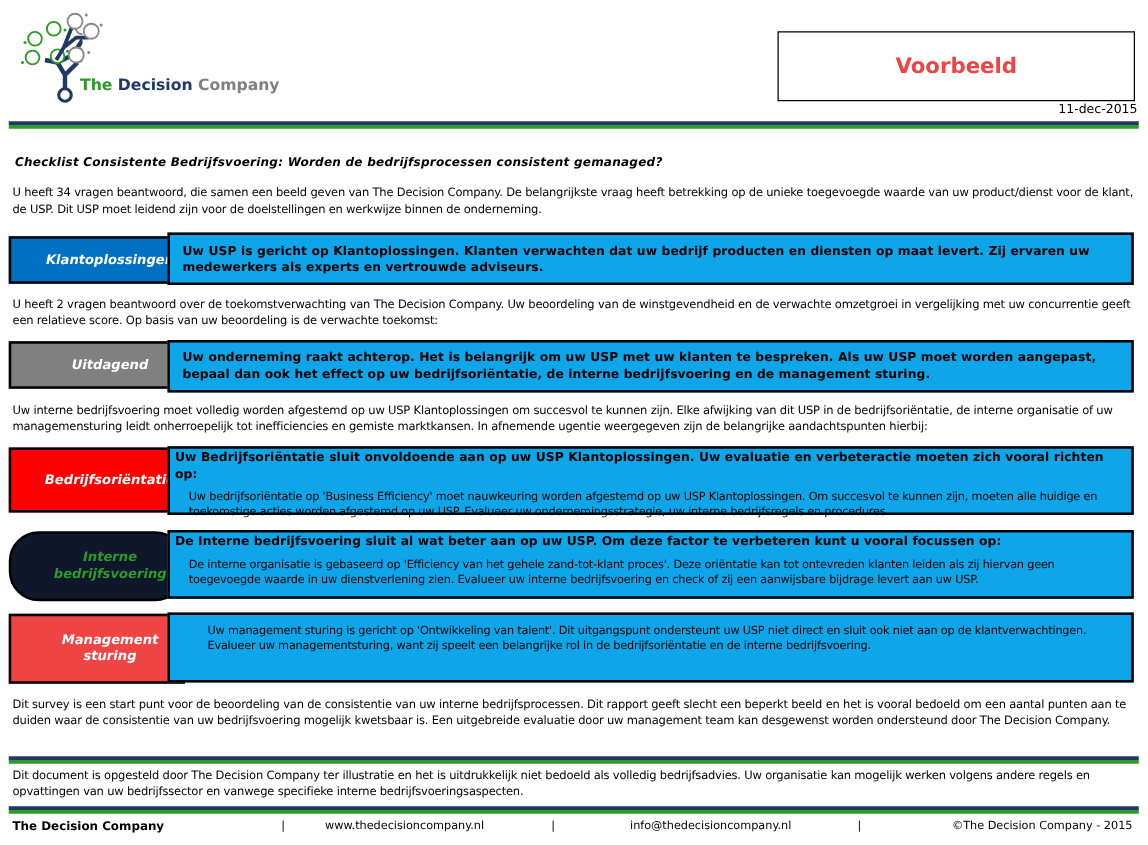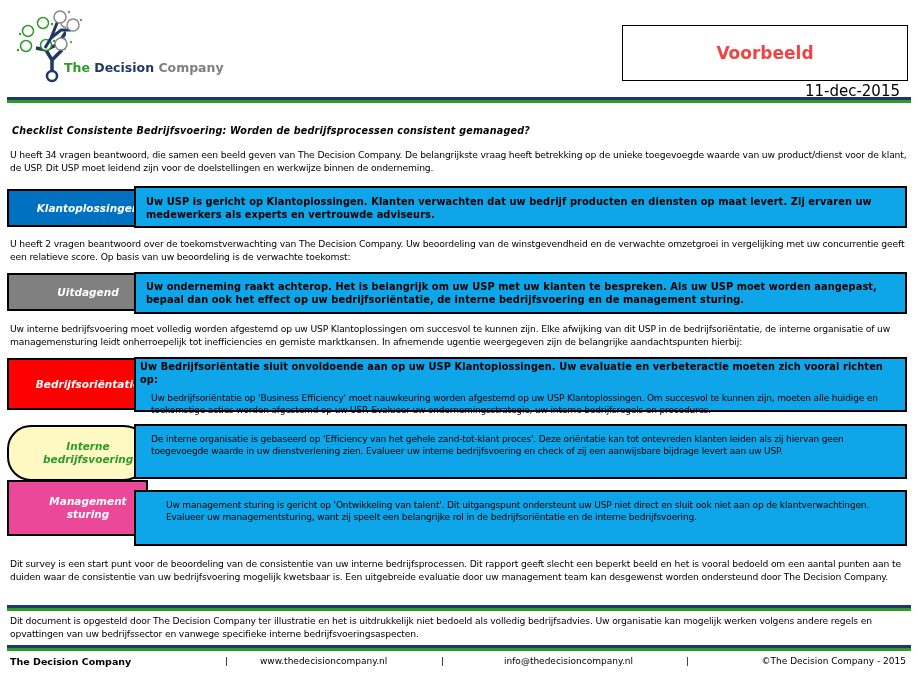--- a/index.html
+++ b/index.html
@@ -49,21 +49,21 @@
   <div class="abs logo-text" style="left:58px; top:52px; white-space:nowrap;">
     <span style="color:#2e9a2a;">The</span>
     <span style="color:#1f3864;">Decision</span>
     <span style="color:#808080;">Company</span>
   </div>
 </div>
 
 <div class="abs" style="left:622px; top:25px; width:284px; height:54px; border:1px solid #000; display:flex; align-items:center; justify-content:center;">
   <span style="color:#ef4444; font-weight:bold; font-size:17px; font-family:'DejaVu Sans', sans-serif;">Voorbeeld</span>
 </div>
-<div class="abs" style="right:18px; top:82px; font-size:15px;">11-dec-2015</div>
+<div class="abs" style="right:8px; top:82px; font-size:10px;">11-dec-2015</div>
 
 <div class="stripe" style="top:97px;">
     <div class="navy"></div>
     <div class="green"></div>
   </div>
 
 <div class="abs" style="left:12px; top:125px; font-style:italic; font-weight:bold; font-size:9.6px; letter-spacing:0.2px; white-space:nowrap;">Checklist Consistente Bedrijfsvoering: Worden de bedrijfsprocessen consistent gemanaged?</div>
 
 <div class="abs txt" style="left:10px; top:149px; width:900px;">U heeft 34 vragen beantwoord, die samen een beeld geven van The Decision Company. De belangrijkste vraag heeft betrekking op de unieke toegevoegde waarde van uw product/dienst voor de klant, de USP. Dit USP moet leidend zijn voor de doelstellingen en werkwijze binnen de onderneming.</div>
 
@@ -86,28 +86,29 @@
 <div class="abs txt" style="left:10px; top:323px; width:900px;">Uw interne bedrijfsvoering moet volledig worden afgestemd op uw USP Klantoplossingen om succesvol te kunnen zijn. Elke afwijking van dit USP in de bedrijfsoriëntatie, de interne organisatie of uw managemensturing leidt onherroepelijk tot inefficiencies en gemiste marktkansen. In afnemende ugentie weergegeven zijn de  belangrijke aandachtspunten hierbij:</div>
 
 <div class="labelbox" style="top:358px; height:48px; background:#ff0000; color:#fff;">
   <span>Bedrijfsoriëntatie</span>
 </div>
 <div class="msgbox" style="top:357px; height:55px; padding:1px 8px 0 4px; box-sizing:border-box;">
   <div class="msgbold">Uw Bedrijfsoriëntatie sluit onvoldoende aan op uw USP Klantoplossingen. Uw evaluatie en verbeteractie moeten zich vooral richten op:</div>
   <div class="sub" style="margin:6px 0 0 11px;">Uw bedrijfsoriëntatie op 'Business Efficiency' moet nauwkeuring worden afgestemd op uw USP Klantoplossingen. Om succesvol te kunnen zijn, moeten alle huidige en toekomstige acties worden afgestemd op uw USP. Evalueer uw ondernemingsstrategie, uw interne bedrijfsregels en procedures.</div>
 </div>
 
-<div class="labelbox" style="top:425px; height:52px; background:#fef9c3; color:#2e9a2a;border-radius:24px;">
+<div class="labelbox" style="top:425px; height:52px; background:#0f172a; color:#2e9a2a;border-radius:24px;">
   <span style="display:block; width:90px;">Interne bedrijfsvoering</span>
 </div>
 <div class="msgbox" style="top:424px; height:55px; padding:1px 8px 0 4px; box-sizing:border-box;">
+  <div class="msgbold">De Interne bedrijfsvoering sluit al wat beter aan op uw USP. Om deze factor te verbeteren kunt u vooral focussen op:</div>
   <div class="sub" style="margin:6px 0 0 11px;">De interne organisatie is gebaseerd op 'Efficiency van het gehele zand-tot-klant proces'. Deze oriëntatie kan tot ontevreden klanten leiden als zij hiervan geen toegevoegde waarde in uw dienstverlening zien. Evalueer uw interne bedrijfsvoering en check of zij een aanwijsbare bijdrage levert aan uw USP.</div>
 </div>
 
-<div class="labelbox" style="top:480px; height:52px; background:#ec4899; color:#fff;">
+<div class="labelbox" style="top:491px; height:52px; background:#ef4444; color:#fff;">
   <span style="display:block; width:90px;">Management sturing</span>
 </div>
 <div class="msgbox" style="top:490px; height:56px; padding:1px 8px 0 4px; box-sizing:border-box;">
   <div class="sub" style="margin:6px 0 0 26px;">Uw management sturing is gericht op 'Ontwikkeling van talent'. Dit uitgangspunt ondersteunt uw USP niet direct en sluit ook niet aan op de klantverwachtingen.  Evalueer uw managementsturing, want zij speelt een belangrijke rol in de bedrijfsoriëntatie en de interne bedrijfsvoering.</div>
 </div>
 
 <div class="abs txt" style="left:10px; top:558px; width:900px;">Dit survey is een start punt voor de beoordeling van de consistentie van uw interne bedrijfsprocessen. Dit rapport geeft slecht een beperkt beeld en het is vooral bedoeld om een aantal punten aan te duiden waar de consistentie van uw bedrijfsvoering mogelijk kwetsbaar is. Een uitgebreide evaluatie door uw management team kan desgewenst worden ondersteund door The Decision Company.</div>
 
 <div class="stripe" style="top:605px;">
     <div class="navy"></div>

